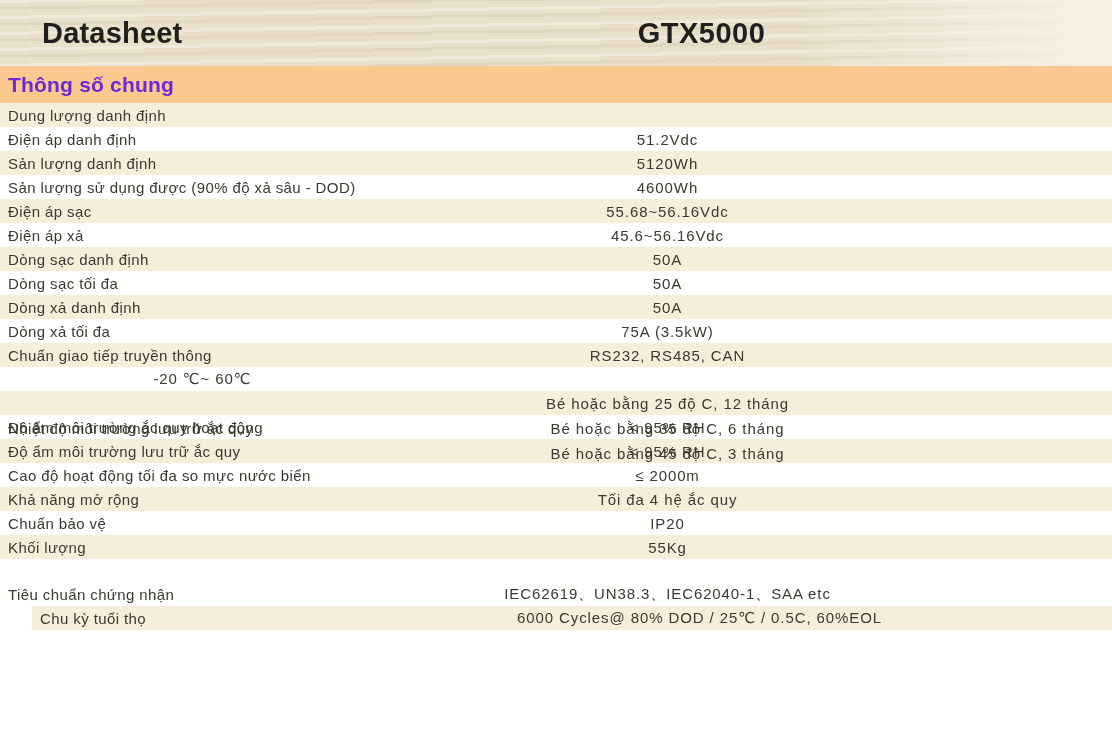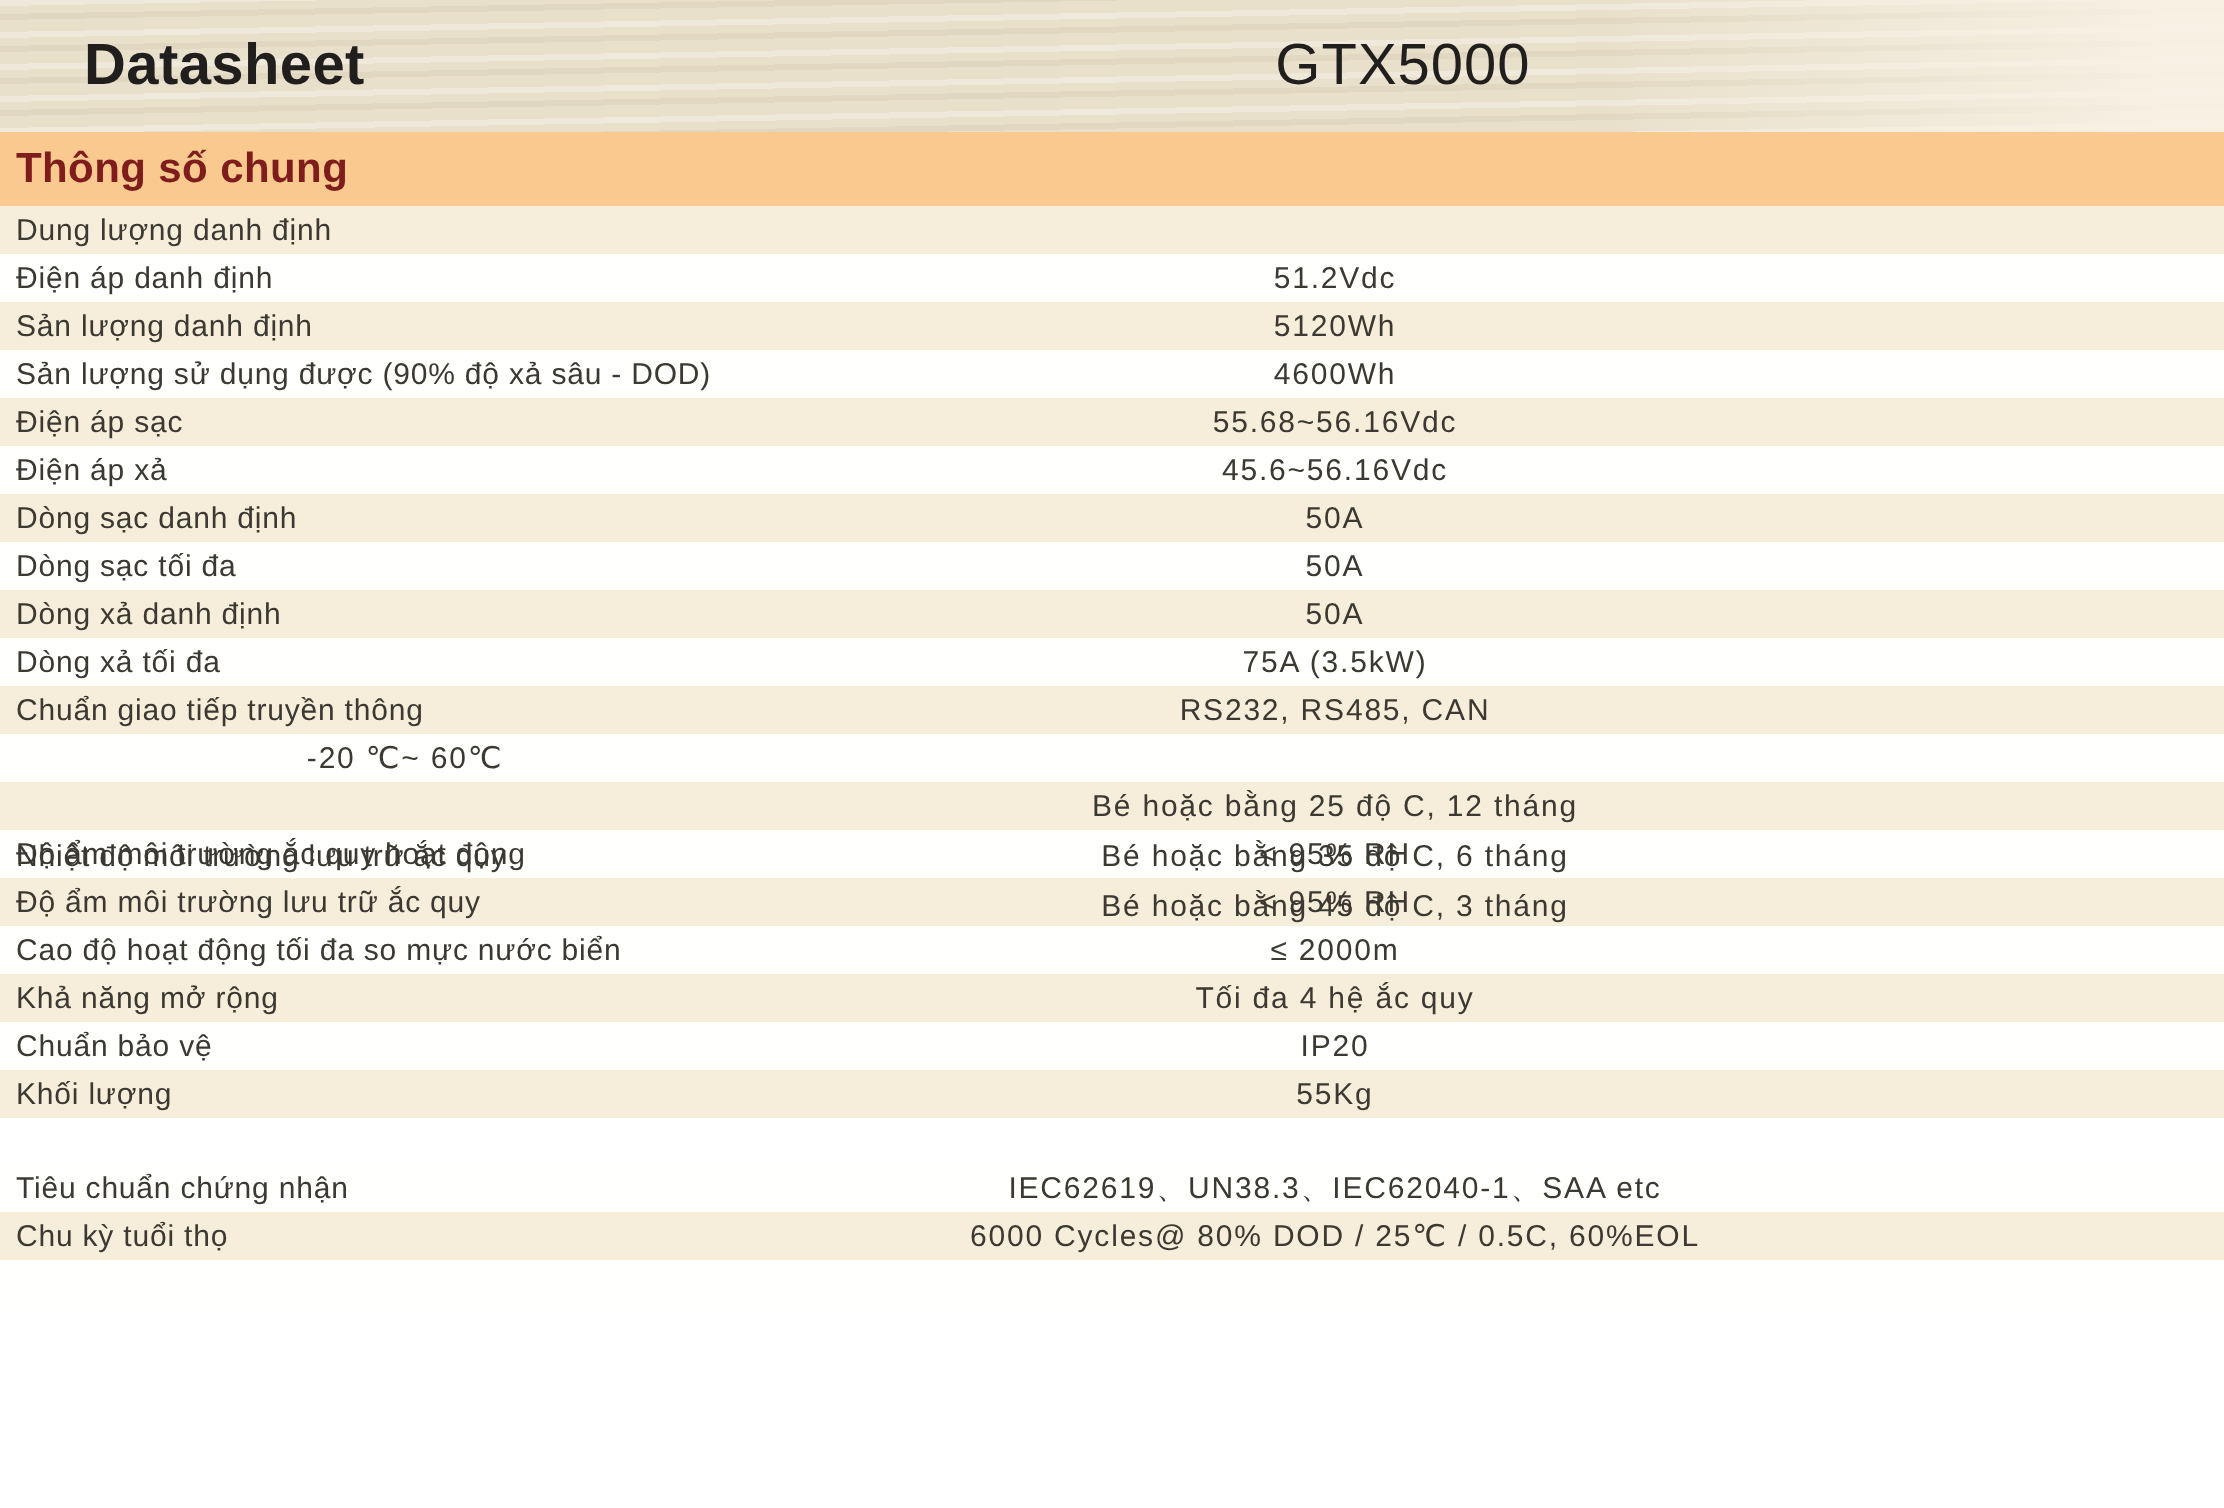--- a/index.html
+++ b/index.html
@@ -23,50 +23,50 @@
         rgba(255,255,255,0) 3px 7px,
         rgba(188,172,140,.16) 7px 10px,
         rgba(255,255,255,0) 10px 16px);
     padding-left: 34px;
   }
   .doc-title{
     font-size:29px;font-weight:bold;color:#201f1d;
     padding-left:8px;letter-spacing:.2px;white-space:nowrap;
   }
   .doc-model{
-    font-size:29px;font-weight:normal;color:#201f1d;
+    font-size:29px;font-weight:bold;color:#201f1d;
     text-align:center;letter-spacing:.5px;white-space:nowrap;
   }
   
   .section-band{
     height:37px;background:#f9c98f;
     display:flex;align-items:center;
     padding-left:8px;box-sizing:border-box;
-    font-size:21px;font-weight:bold;color:#7f1d1d;letter-spacing:.2px;
+    font-size:21px;font-weight:bold;color:#6d28d9;letter-spacing:.2px;
   }
   
   .spec-table .row{
     display:grid;
     grid-template-columns:405px 525px 1fr;
     align-items:center;
     height:24px;
     font-size:15px;
   }
   .spec-table .row:nth-child(odd){background:#f6eedb;}
   .spec-table .row:nth-child(even){background:#fffffe;}
   .spec-label{
     padding-left:8px;letter-spacing:.4px;color:#3b3931;white-space:nowrap;
   }
   .spec-value{
     text-align:center;letter-spacing:.9px;color:#3b3931;white-space:nowrap;
   }
   .row--h3{height:96px;}
   .row--h3 .spec-value div{line-height:25px;}
   .row--cert{height:45px;margin-top:23px;}
-  .row--life{height:37px;}
+  .row--life{height:37px;margin-left:32px;}
   .row--strip{height:14px;}
 </style>
 </head>
 <body>
 
 <div class="doc-header">
   <div class="doc-title">Datasheet</div>
   <div class="doc-model">GTX5000</div>
   <div></div>
 </div>

